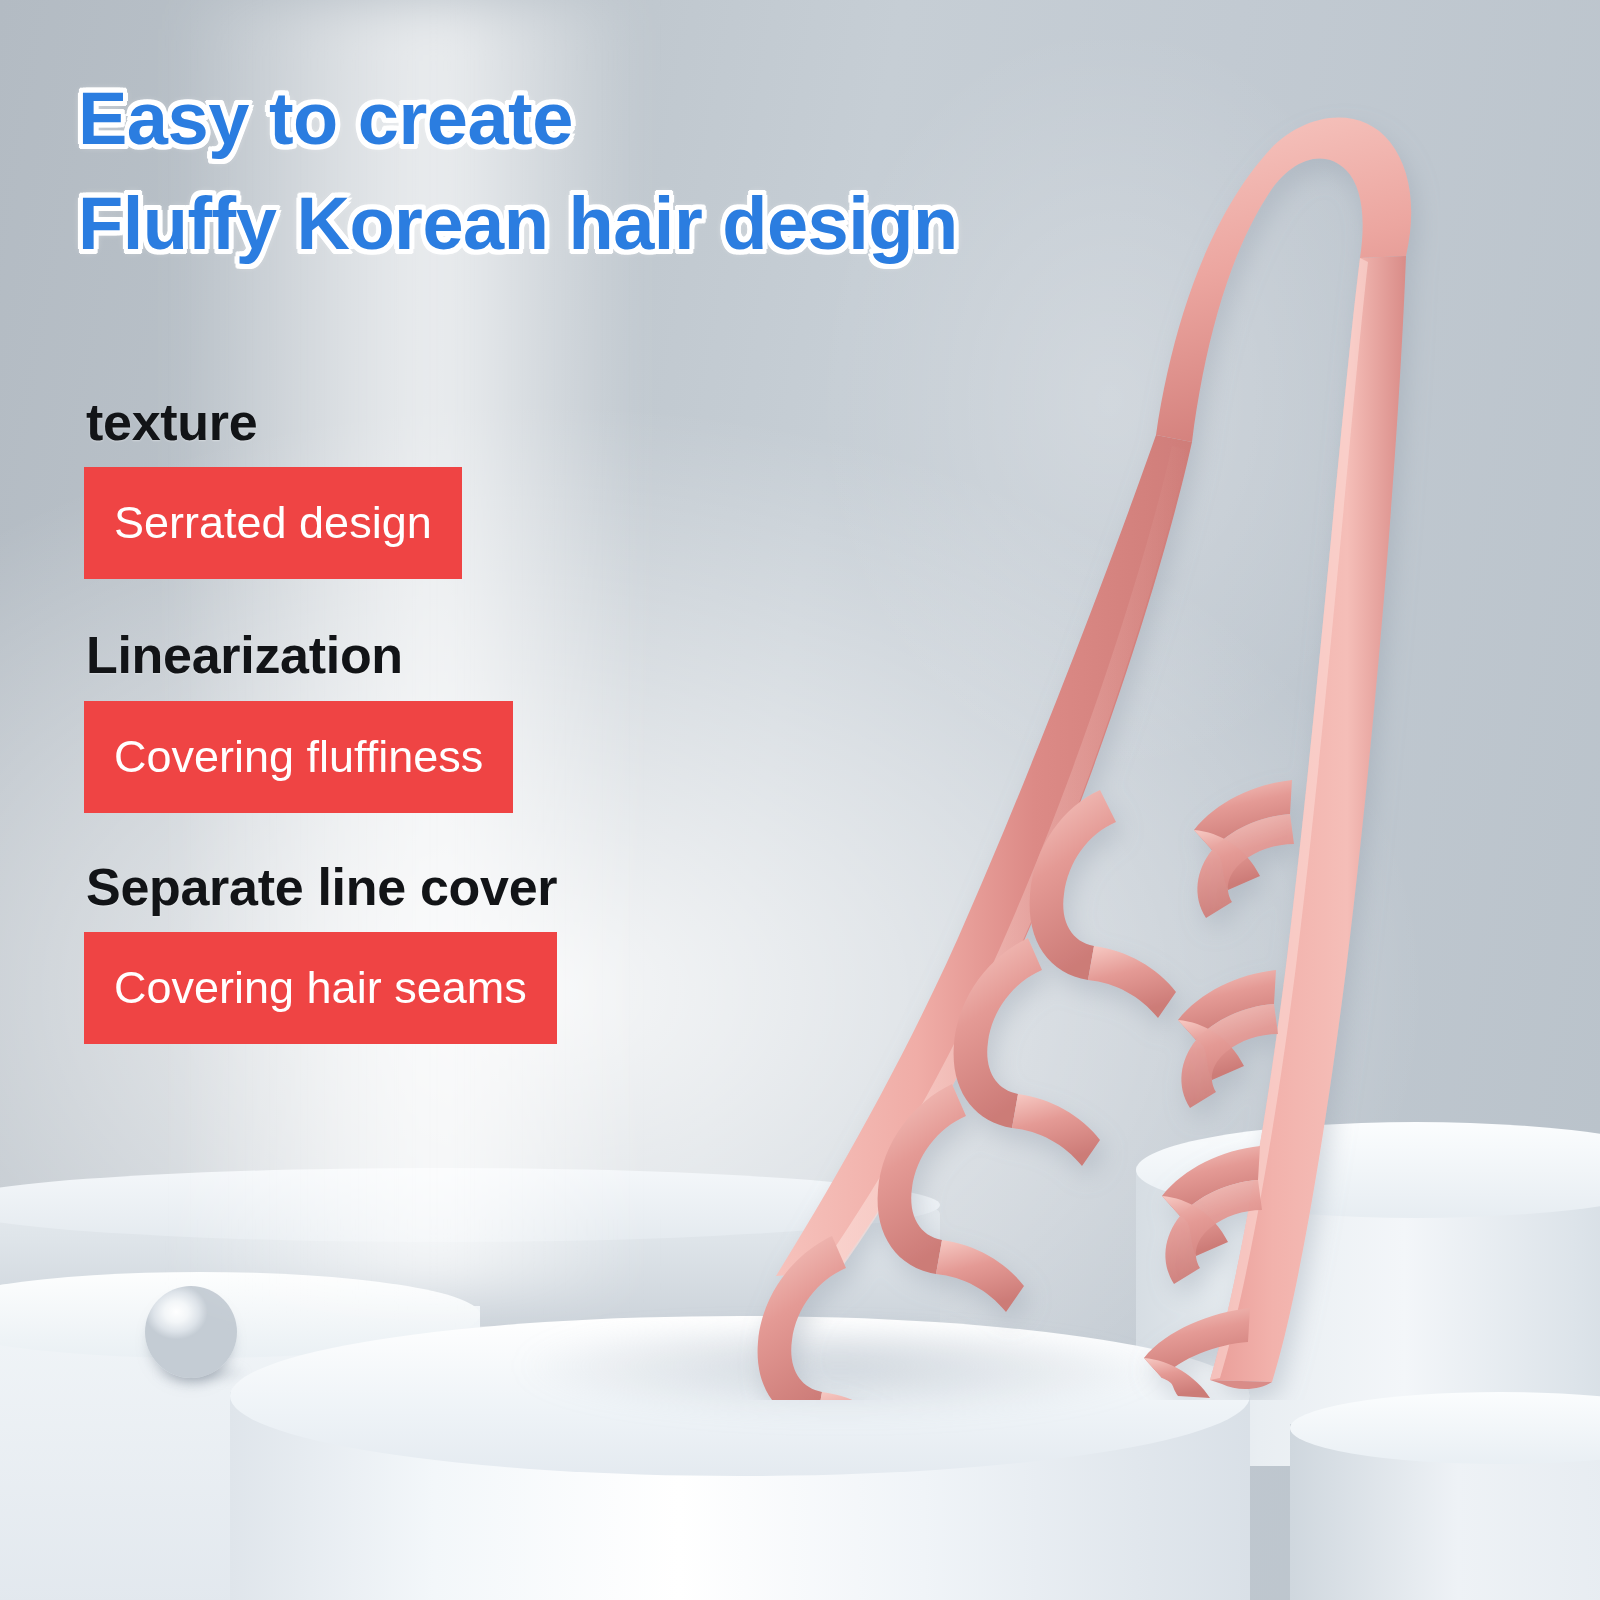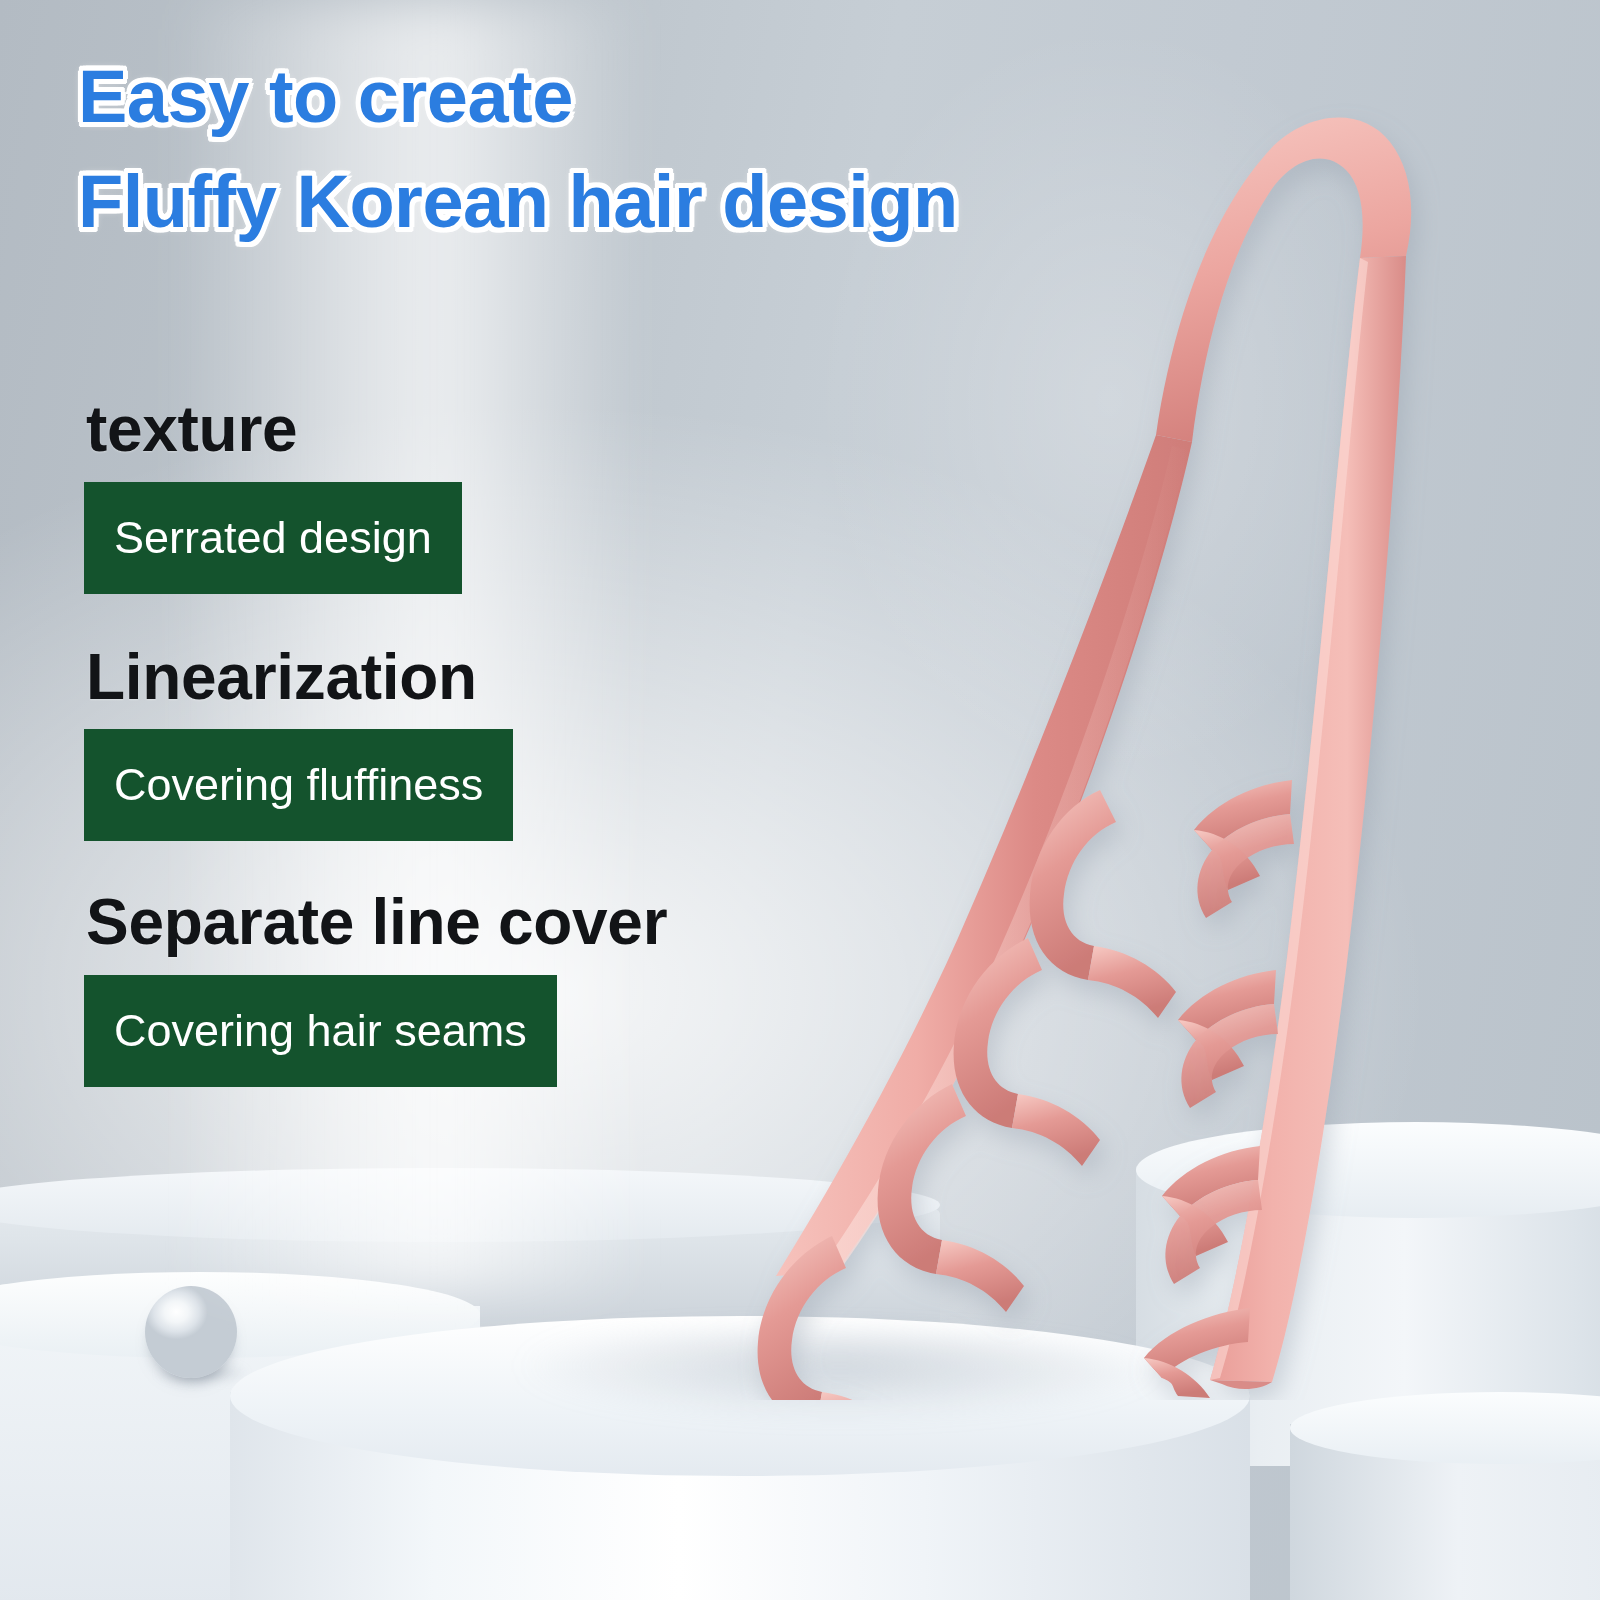--- a/index.html
+++ b/index.html
@@ -92,41 +92,41 @@
     position:absolute;left:150px;top:1360px;width:130px;height:26px;border-radius:50%;
     background:radial-gradient(50% 50% at 40% 50%, rgba(140,152,165,.5), rgba(140,152,165,0) 72%);
     filter:blur(5px);
   }
 
   
   .product{position:absolute;left:560px;top:90px;width:880px;height:1310px;}
   .product svg{width:100%;height:100%;display:block;}
 
   
-  .headline{position:absolute;left:78px;top:44px;width:1000px;}
+  .headline{position:absolute;left:78px;top:66px;width:1000px;}
   .headline .hl{
     display:block;
     font-size:74px;font-weight:bold;line-height:1.42;
     color:#2b7de0;letter-spacing:-.5px;
     text-shadow:
       -4px -4px 0 #fff, 4px -4px 0 #fff, -4px 4px 0 #fff, 4px 4px 0 #fff,
       -5px 0 0 #fff, 5px 0 0 #fff, 0 -5px 0 #fff, 0 5px 0 #fff,
       -3px -5px 0 #fff, 3px -5px 0 #fff, -3px 5px 0 #fff, 3px 5px 0 #fff,
       0 0 10px rgba(255,255,255,.95);
   }
 
   .features{position:absolute;left:84px;top:392px;width:660px;}
   .feature{}
   .feat-title{
-    display:block;color:#121417;font-size:64px;font-weight:bold;
+    display:block;color:#121417;font-size:52px;font-weight:bold;
     line-height:1.18;letter-spacing:-.3px;margin:0 0 14px 2px;
     text-shadow:0 1px 2px rgba(255,255,255,.35);
   }
   .chip{
-    display:inline-block;background:#14532d;color:#ffffff;
+    display:inline-block;background:#ef4444;color:#ffffff;
     font-size:45px;line-height:1;padding:33px 30px 34px 30px;
   }
   .f1{margin-bottom:46px;}
   .f2{margin-bottom:44px;}
 </style>
 </head>
 <body>
 
 <div id="stage">
 

